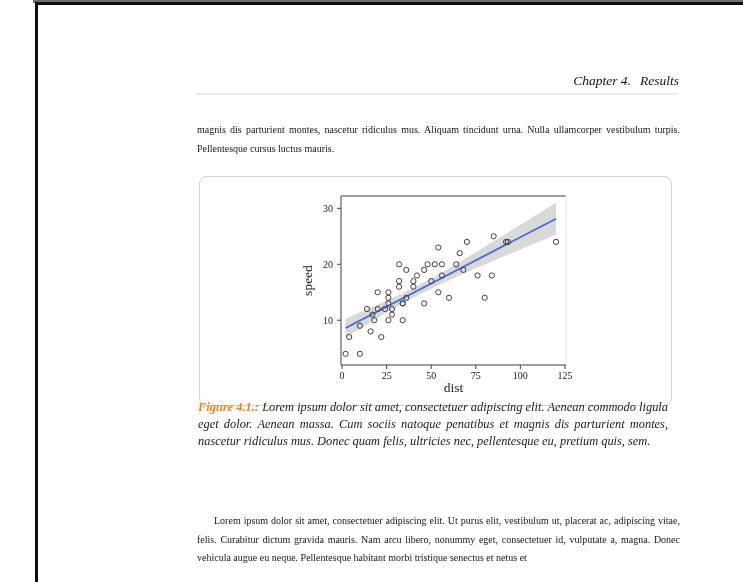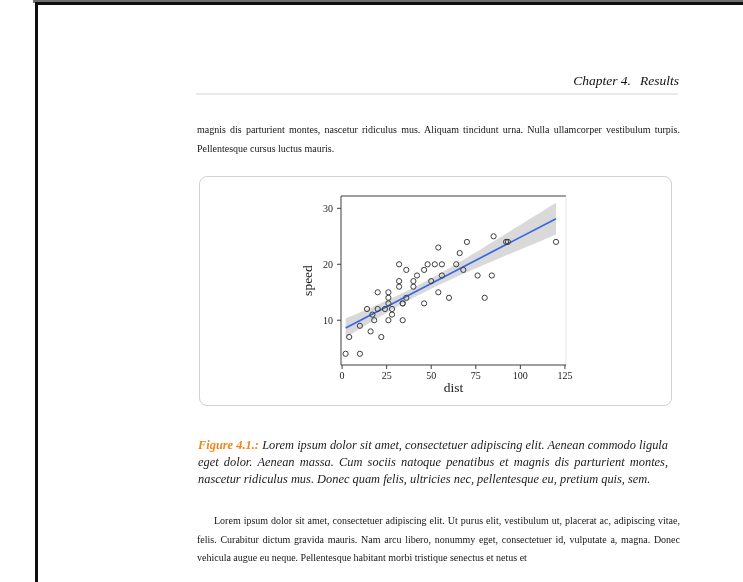--- a/index.html
+++ b/index.html
@@ -12,21 +12,21 @@
         font-style:italic;font-size:13.5px;line-height:17px;color:#111;}
   .running-header .gap{display:inline-block;width:9px;}
   .header-rule{position:absolute;left:163px;top:93px;width:482px;height:2px;background:#e9e9e9;}
   .para{position:absolute;left:164px;width:483px;font-size:10px;line-height:18.7px;
         text-align:justify;color:#161616;}
   .para1{top:121px;}
   .para2{top:512px;text-indent:17px;}
   .figure-box{position:absolute;left:166px;top:176px;width:471px;height:228px;
         border:1px solid #d2d2d2;border-radius:8px;background:#fff;}
   .figure-box svg{position:absolute;left:0;top:0;}
-  .caption{position:absolute;left:165px;top:437px;width:470px;font-style:italic;
+  .caption{position:absolute;left:165px;top:399px;width:470px;font-style:italic;
         font-size:12.4px;line-height:16.8px;text-align:justify;color:#1c1c1c;}
   .caption .cap-label{font-weight:bold;}
   svg text{font-family:"Liberation Serif","DejaVu Serif",serif;fill:#1a1a1a;}
 </style>
 </head>
 <body>
 
 <div class="screen">
   <div class="top-strip"></div>
   <div class="page"></div>

